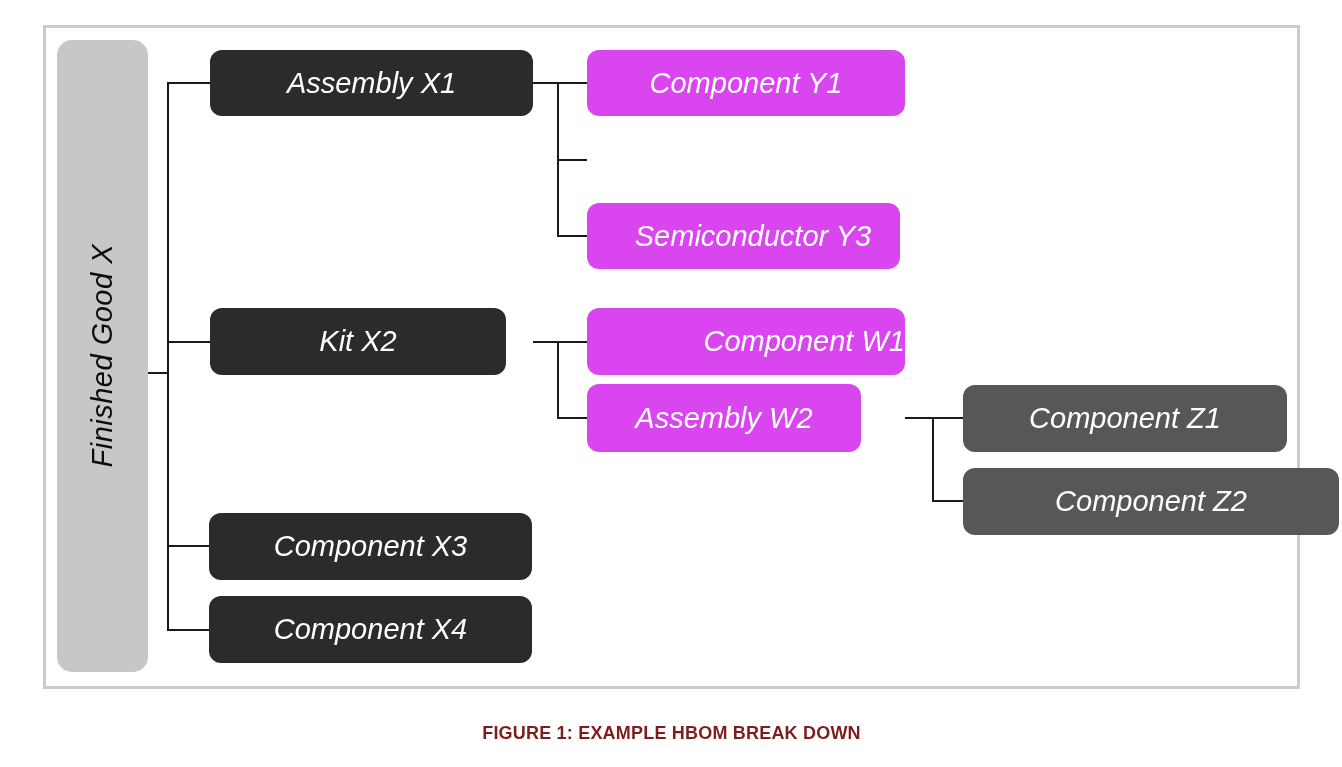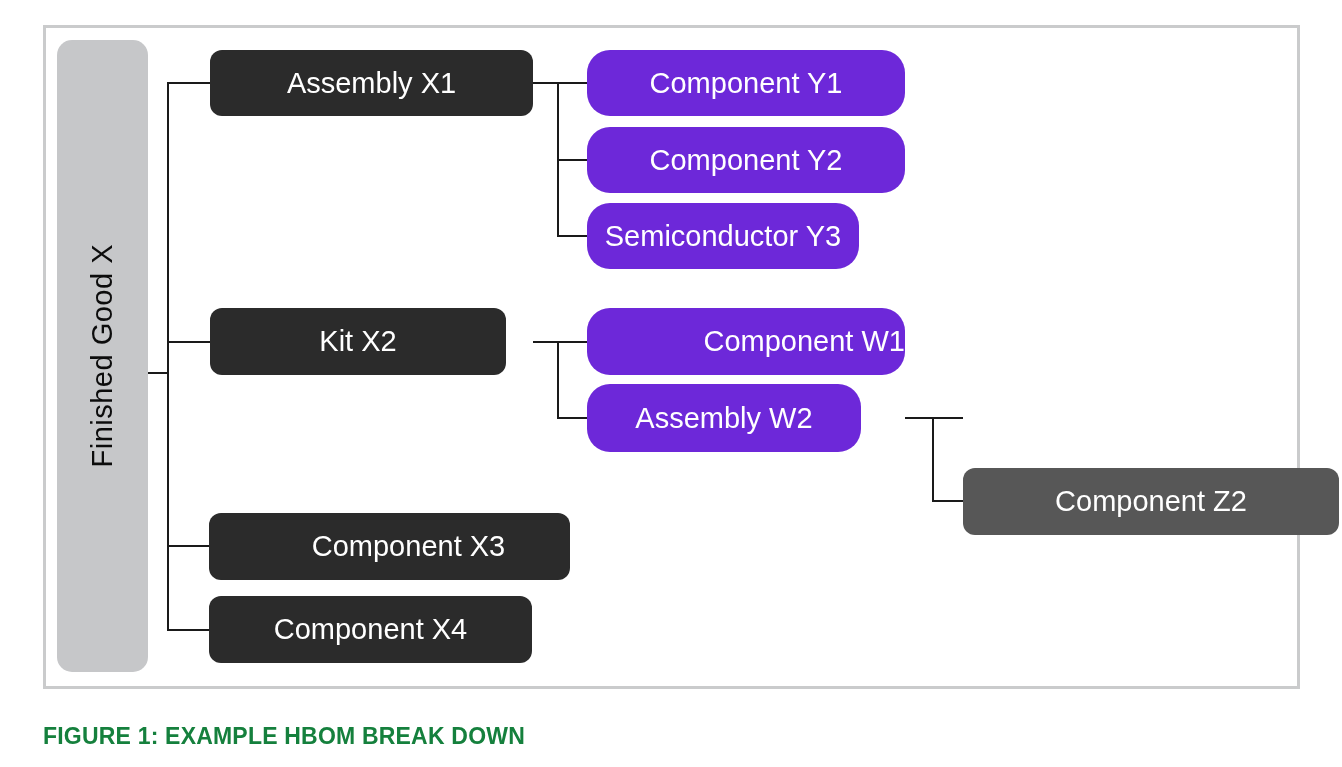--- a/index.html
+++ b/index.html
@@ -28,23 +28,24 @@
   .node {
     position: absolute;
     display: flex;
     align-items: center;
     justify-content: center;
     color: #ffffff;
     font-size: 29px;
     line-height: 1;
     border-radius: 12px;
     white-space: nowrap;
+    font-style: italic;
   }
   .lv1 { background: #2b2b2b; }
-  .lv2 { background: #6d28d9; border-radius: 23px; }
+  .lv2 { background: #d946ef; }
   .lv3 { background: #575757; }
   .root-node {
     background: #c6c7c9;
     color: #0c0c0c;
     border-radius: 15px;
   }
   .root-node .vlabel {
     writing-mode: vertical-rl;
     transform: rotate(180deg);
     font-size: 29px;
@@ -54,25 +55,25 @@
     position: absolute;
     background: #1a1a1a;
   }
   .h { height: 2px; }
   .v { width: 2px; }
   .caption {
     position: absolute;
     left: 43px;
     top: 723px;
     width: 1257px;
-    text-align: left;
-    font-size: 23px;
+    text-align: center;
+    font-size: 18px;
     font-weight: bold;
     letter-spacing: 0.2px;
-    color: #15803d;
+    color: #7f1d1d;
   }
 </style>
 </head>
 <body>
 
 <div class="canvas">
 
   <div class="frame"></div>
 
   <div class="node root-node" style="left:57px; top:40px; width:91px; height:632px;">
@@ -85,59 +86,59 @@
   <div class="line h" style="left:167px; top:341px; width:43px;"></div>
   <div class="line h" style="left:167px; top:545px; width:43px;"></div>
   <div class="line h" style="left:167px; top:629px; width:43px;"></div>
 
   <div class="node lv1" style="left:210px; top:50px; width:323px; height:66px;">
     <span>Assembly X1</span>
   </div>
   <div class="node lv1" style="left:210px; top:308px; width:296px; height:67px;">
     <span>Kit X2</span>
   </div>
-  <div class="node lv1" style="left:209px; top:513px; width:323px; height:67px;padding-left:38px;">
+  <div class="node lv1" style="left:209px; top:513px; width:323px; height:67px;">
     <span>Component X3</span>
   </div>
   <div class="node lv1" style="left:209px; top:596px; width:323px; height:67px;border-radius:12px;">
     <span>Component X4</span>
   </div>
 
   <div class="line h" style="left:533px; top:82px; width:25px;"></div>
   <div class="line v" style="left:557px; top:82px; height:155px;"></div>
   <div class="line h" style="left:557px; top:82px; width:30px;"></div>
   <div class="line h" style="left:557px; top:159px; width:30px;"></div>
   <div class="line h" style="left:557px; top:235px; width:30px;"></div>
 
   <div class="node lv2" style="left:587px; top:50px; width:318px; height:66px;">
     <span>Component Y1</span>
   </div>
-  <div class="node lv2" style="left:587px; top:127px; width:318px; height:66px;">
-    <span>Component Y2</span>
-  </div>
-  <div class="node lv2" style="left:587px; top:203px; width:272px; height:66px;">
+  <div class="node lv2" style="left:587px; top:203px; width:294px; height:66px;padding-left:19px;">
     <span>Semiconductor Y3</span>
   </div>
 
   <div class="line h" style="left:533px; top:341px; width:25px;"></div>
   <div class="line v" style="left:557px; top:341px; height:78px;"></div>
   <div class="line h" style="left:557px; top:341px; width:30px;"></div>
   <div class="line h" style="left:557px; top:417px; width:30px;"></div>
 
   <div class="node lv2" style="left:587px; top:308px; width:318px; height:67px;justify-content:flex-end;">
     <span>Component W1</span>
   </div>
   <div class="node lv2" style="left:587px; top:384px; width:274px; height:68px;">
     <span>Assembly W2</span>
   </div>
 
   <div class="line h" style="left:905px; top:417px; width:28px;"></div>
   <div class="line v" style="left:932px; top:417px; height:85px;"></div>
   <div class="line h" style="left:932px; top:417px; width:31px;"></div>
   <div class="line h" style="left:932px; top:500px; width:31px;"></div>
 
+  <div class="node lv3" style="left:963px; top:385px; width:324px; height:67px;">
+    <span>Component Z1</span>
+  </div>
   <div class="node lv3" style="left:963px; top:468px; width:376px; height:67px;">
     <span>Component Z2</span>
   </div>
 
   <div class="caption">FIGURE 1: EXAMPLE HBOM BREAK DOWN</div>
 
 </div>
 
 </body></html>

